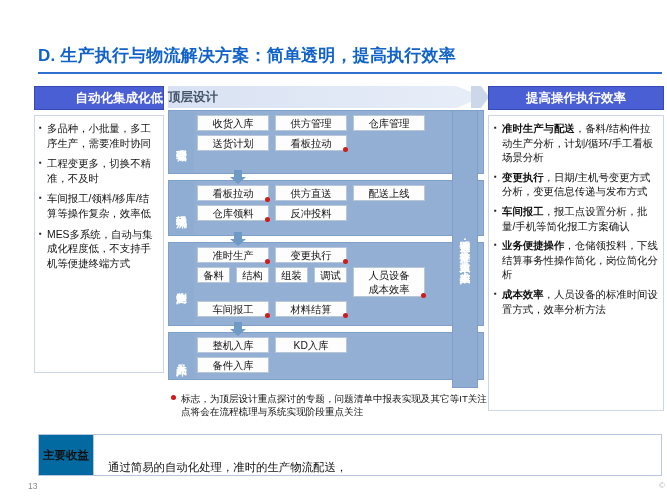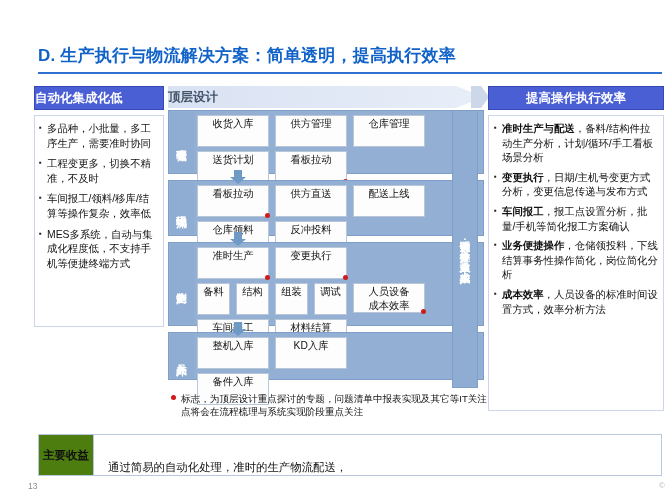--- a/index.html
+++ b/index.html
@@ -18,27 +18,27 @@
     font-size:17px;font-weight:bold;color:#1062c8;letter-spacing:.2px;
     white-space:nowrap;
   }
   .title-rule{
     position:absolute;left:22px;top:72px;width:624px;height:2px;background:#2f6fd0;
   }
 
   
   .lcol{position:absolute;left:18px;top:86px;width:130px;}
   .cap-left{
-    height:22px;line-height:22px;text-align:left;
+    height:22px;line-height:22px;text-align:right;
     background:#4a5fd4;color:#fff;font-size:12.5px;font-weight:bold;
     border:1px solid #3548b8;
   }
   .lbody{
     margin-top:5px;border:1px solid #cdd6e8;background:#fff;
-    height:212px;padding:6px 10px 0 4px;box-sizing:border-box;
+    height:258px;padding:6px 10px 0 4px;box-sizing:border-box;
   }
   .lbody ul{margin:0;padding:0;list-style:none;}
   .lbody li{
     font-size:10.4px;line-height:14.6px;color:#111;
     margin-bottom:6px;padding-left:8px;position:relative;
   }
   .lbody li:before{
     content:"\25AA";position:absolute;left:0;top:-1px;font-size:8px;color:#222;
   }
 
@@ -92,21 +92,21 @@
     background:#8fadd2;color:#ffffff;font-size:10.5px;font-weight:bold;
     writing-mode:vertical-rl;text-orientation:upright;
     display:flex;align-items:center;justify-content:center;
     letter-spacing:0px;line-height:12px;
   }
   .chips{position:absolute;left:28px;top:4px;right:36px;bottom:4px;}
   .chiprow{display:flex;gap:6px;margin-bottom:4px;}
   .chip{
     position:relative;background:#fdfdfd;border:1px solid #b9c6d8;
     font-size:10.3px;color:#111;text-align:center;
-    height:32px;line-height:16px;box-sizing:border-box;
+    height:16px;line-height:16px;box-sizing:border-box;
     padding:0 3px;
   }
   .chip.w1{width:72px;}
   .chip.sm{width:33px;}
   .chip.tall{height:30px;line-height:14px;padding-top:1px;width:72px;}
   .dot{
     position:absolute;right:-2px;bottom:-2px;width:5px;height:5px;
     border-radius:50%;background:#d11a1a;
   }
 
@@ -132,21 +132,21 @@
   .footnote .fdot{
     position:absolute;left:0;top:3px;width:5px;height:5px;border-radius:50%;background:#d11a1a;
   }
 
   
   .benefit{
     position:absolute;left:22px;top:434px;width:624px;height:42px;
     border:1px solid #b9c6e0;box-sizing:border-box;display:flex;background:#fff;
   }
   .benefit-tag{
-    width:54px;background:#4d7c0f;border-right:1px solid #b9c6e0;
+    width:54px;background:#0369a1;border-right:1px solid #b9c6e0;
     display:flex;align-items:center;justify-content:center;
     font-size:11.5px;font-weight:bold;color:#111;line-height:14px;text-align:left;
   }
   .benefit-text{
     flex:1;display:flex;align-items:flex-end;padding-left:14px;
     font-size:11.4px;color:#111;gap:48px;
   }
   .benefit-text b{font-weight:bold;font-size:12.2px;}
 
   .pagenum{

